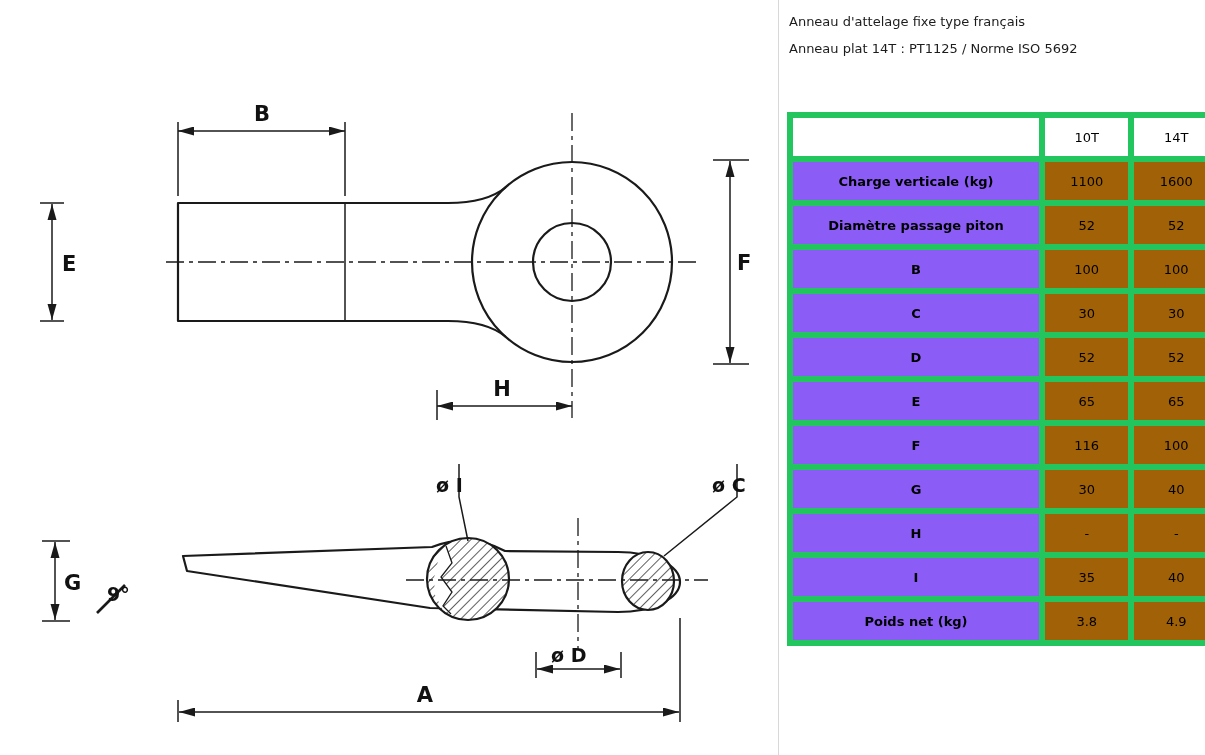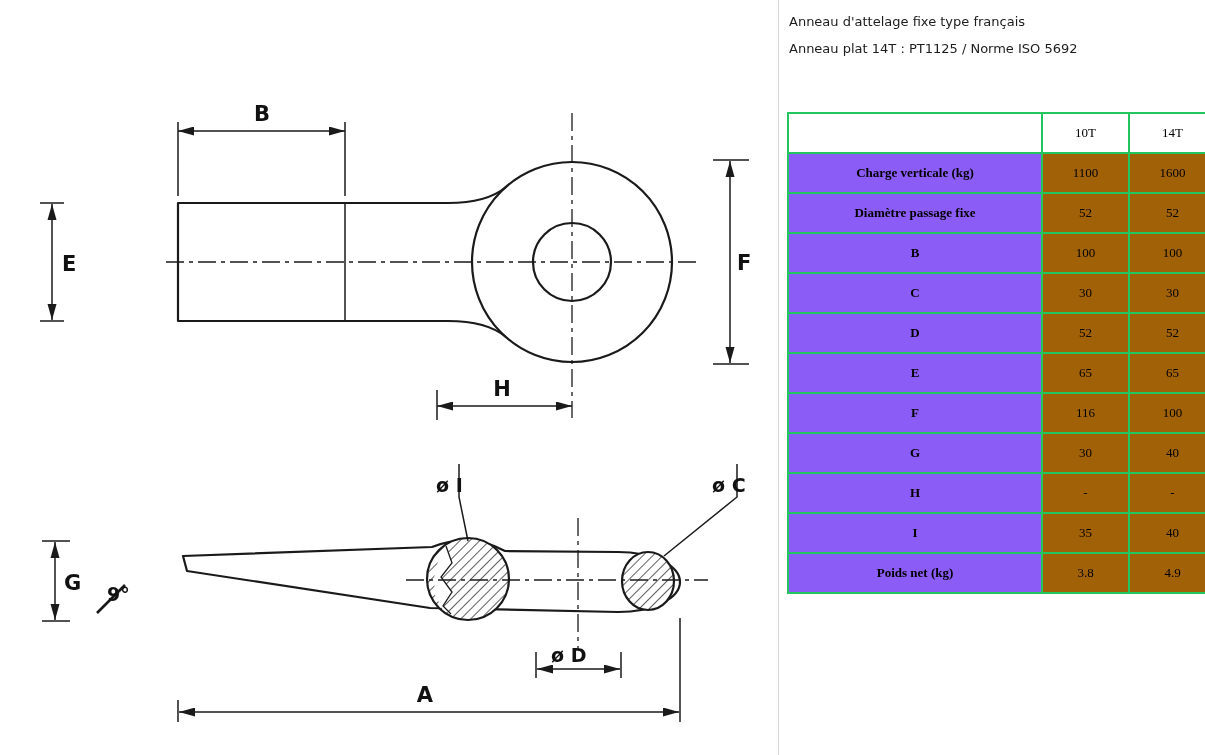--- a/index.html
+++ b/index.html
@@ -14,22 +14,22 @@
     position:absolute;left:778px;top:0;width:446px;height:755px;
     border-left:1px solid #d8d8d8;background:#ffffff;box-sizing:border-box;
   }
   .panel-header{padding:9px 0 0 10px;font-size:13px;color:#1c1c1c;}
   .panel-header div{line-height:26.5px;white-space:nowrap;}
   table.spec{
     border-collapse:collapse;margin:50px 0 0 8px;
     font-size:13px;color:#000;table-layout:fixed;
   }
   table.spec th, table.spec td{
-    border:2px solid #22c55e;height:38px;padding:0 4px;
-    text-align:center;vertical-align:middle;overflow:hidden;font-family:Liberation Serif, serif;
+    border:6px solid #22c55e;height:38px;padding:0 4px;
+    text-align:center;vertical-align:middle;overflow:hidden;
   }
   table.spec th{font-weight:normal;background:#fff;}
   td.lbl{background:#8b5cf6;font-weight:bold;width:244px;}
   th.lbl-h{width:244px;}
   td.val, th.val-h{width:77px;background:#a16207;}
   
   .outline{fill:#ffffff;stroke:#1a1a1a;stroke-width:2.2;stroke-linejoin:round;}
   .stroke-only{fill:none;stroke:#1a1a1a;stroke-width:2.2;}
   .dim{stroke:#1a1a1a;stroke-width:1.5;fill:none;}
   .thinline{stroke:#1a1a1a;stroke-width:1.3;fill:none;}
@@ -161,21 +161,21 @@
       <th class="lbl-h"></th>
       <th class="val-h">10T</th>
       <th class="val-h">14T</th>
     </tr>
     <tr>
       <td class="lbl">Charge verticale (kg)</td>
       <td class="val">1100</td>
       <td class="val">1600</td>
     </tr>
     <tr>
-      <td class="lbl">Diamètre passage fixe</td>
+      <td class="lbl">Diamètre passage piton</td>
       <td class="val">52</td>
       <td class="val">52</td>
     </tr>
     <tr>
       <td class="lbl">B</td>
       <td class="val">100</td>
       <td class="val">100</td>
     </tr>
     <tr>
       <td class="lbl">C</td>

